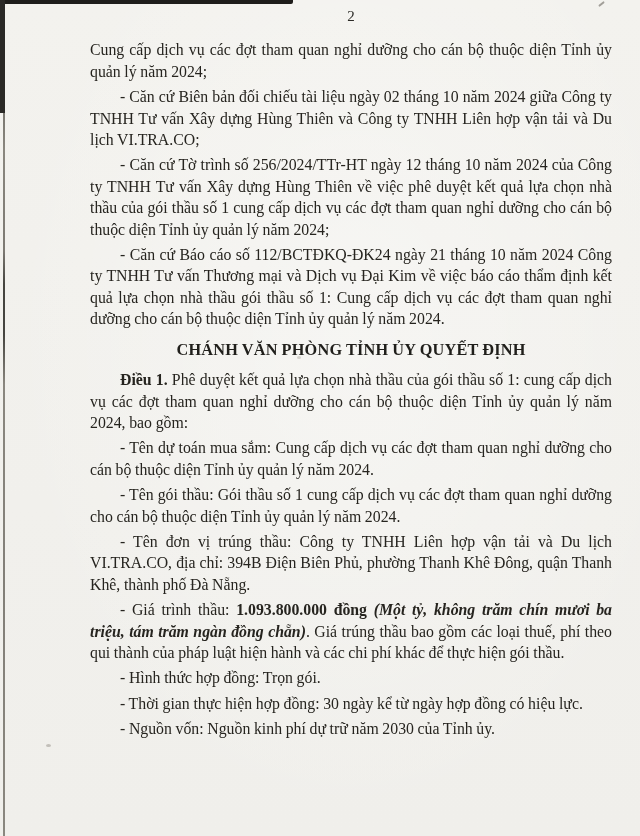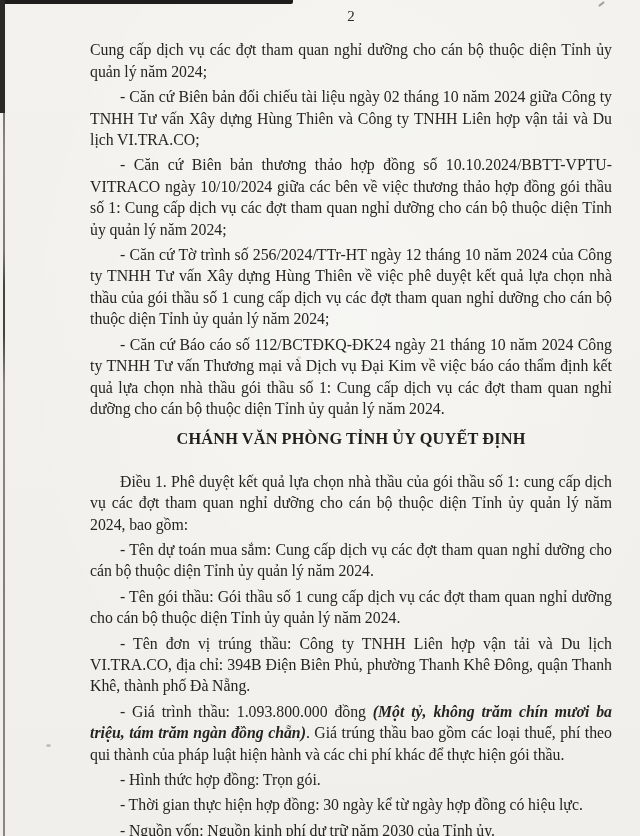--- a/index.html
+++ b/index.html
@@ -84,29 +84,29 @@
   .para {
     margin: 0 0 4px 0;
     text-align: justify;
     text-indent: 30px;
     word-spacing: -0.3px;
   }
   .para.noindent {
     text-indent: 0;
   }
   .heading {
-    margin: 9px 0 21px 0;
+    margin: 9px 0 9px 0;
     text-align: center;
     text-indent: 0;
     font-weight: bold;
     font-size: 16.3px;
     letter-spacing: 0.2px;
     color: #201f1b;
   }
-  .b { font-weight: normal; }
+  .b { font-weight: bold; }
   .bi { font-weight: bold; font-style: italic; }
 </style>
 </head>
 <body>
 
 <div class="page">
 
   <div class="edge-top"></div>
   <div class="edge-left-line"></div>
   <div class="edge-left-thick"></div>
@@ -119,23 +119,20 @@
     <div class="page-number">2</div>
 
     <p class="para noindent">
       <span>Cung cấp dịch vụ các đợt tham quan nghỉ dưỡng cho cán bộ thuộc diện Tỉnh ủy quản lý năm 2024;</span>
     </p>
 
     <p class="para">
       <span>- Căn cứ Biên bản đối chiếu tài liệu ngày 02 tháng 10 năm 2024 giữa Công ty TNHH Tư vấn Xây dựng Hùng Thiên và Công ty TNHH Liên hợp vận tải và Du lịch VI.TRA.CO;</span>
     </p>
 
-    <p class="para">
-      <span>- Căn cứ Biên bản thương thảo hợp đồng số 10.10.2024/BBTT-VPTU-VITRACO ngày 10/10/2024 giữa các bên về việc thương thảo hợp đồng gói thầu số 1: Cung cấp dịch vụ các đợt tham quan nghỉ dưỡng cho cán bộ thuộc diện Tỉnh ủy quản lý năm 2024;</span>
-    </p>
 
     <p class="para">
       <span>- Căn cứ Tờ trình số 256/2024/TTr-HT ngày 12 tháng 10 năm 2024 của Công ty TNHH Tư vấn Xây dựng Hùng Thiên về việc phê duyệt kết quả lựa chọn nhà thầu của gói thầu số 1 cung cấp dịch vụ các đợt tham quan nghỉ dưỡng cho cán bộ thuộc diện Tỉnh ủy quản lý năm 2024;</span>
     </p>
 
     <p class="para">
       <span>- Căn cứ Báo cáo số 112/BCTĐKQ-ĐK24 ngày 21 tháng 10 năm 2024 Công ty TNHH Tư vấn Thương mại và Dịch vụ Đại Kim về việc báo cáo thẩm định kết quả lựa chọn nhà thầu gói thầu số 1: Cung cấp dịch vụ các đợt tham quan nghỉ dưỡng cho cán bộ thuộc diện Tỉnh ủy quản lý năm 2024.</span>
     </p>
 
     <p class="para heading">CHÁNH VĂN PHÒNG TỈNH ỦY QUYẾT ĐỊNH</p>

